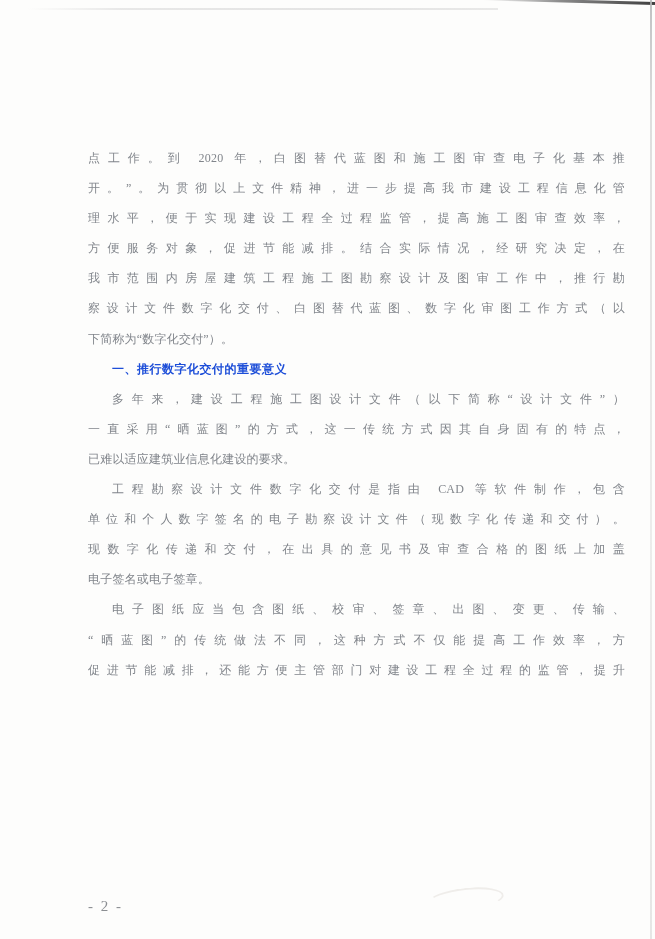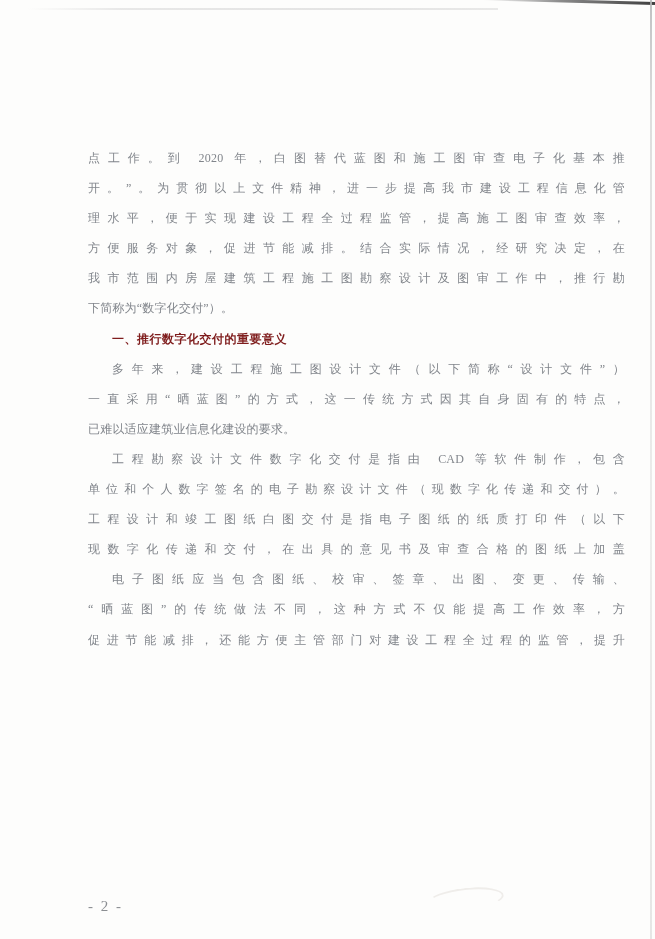--- a/index.html
+++ b/index.html
@@ -54,21 +54,21 @@
   .line { height: 30.1px; white-space: nowrap; }
   .line.fill {
     white-space: normal;
     text-align: justify;
     text-align-last: justify;
   }
   .line.indent { text-indent: 2em; }
   .line.heading {
     font-family: "Liberation Sans", "DejaVu Sans", sans-serif;
     font-weight: bold;
-    color: #7f1d1d;
+    color: #1d4ed8;
     text-indent: 2em;
     letter-spacing: 0.5px;
   }
 
   .page-number {
     position: absolute;
     left: 88px; top: 898px;
     font-size: 15px;
     color: #8b8e92;
     letter-spacing: 2px;
@@ -82,27 +82,28 @@
 <div class="scan-top-faint"></div>
 <div class="scan-right-edge"></div>
 <div class="scan-smudge"></div>
 
 <div class="text-block">
   <div class="line fill">点工作。到 2020 年，白图替代蓝图和施工图审查电子化基本推</div>
   <div class="line fill">开。”。为贯彻以上文件精神，进一步提高我市建设工程信息化管</div>
   <div class="line fill">理水平，便于实现建设工程全过程监管，提高施工图审查效率，</div>
   <div class="line fill">方便服务对象，促进节能减排。结合实际情况，经研究决定，在</div>
   <div class="line fill">我市范围内房屋建筑工程施工图勘察设计及图审工作中，推行勘</div>
+  <div class="line fill">察设计文件数字化交付、白图替代蓝图、数字化审图工作方式（以</div>
   <div class="line">下简称为“数字化交付”）。</div>
   <div class="line heading">一、推行数字化交付的重要意义</div>
   <div class="line fill indent">多年来，建设工程施工图设计文件（以下简称“设计文件”）</div>
   <div class="line fill">一直采用“晒蓝图”的方式，这一传统方式因其自身固有的特点，</div>
   <div class="line">已难以适应建筑业信息化建设的要求。</div>
   <div class="line fill indent">工程勘察设计文件数字化交付是指由 CAD 等软件制作，包含</div>
   <div class="line fill">单位和个人数字签名的电子勘察设计文件（现数字化传递和交付）。</div>
-  <div class="line fill">工程设计和竣工图纸白图交付是指电子图纸的纸质打印件（以下</div>
   <div class="line fill">现数字化传递和交付，在出具的意见书及审查合格的图纸上加盖</div>
+  <div class="line">电子签名或电子签章。</div>
   <div class="line fill indent">电子图纸应当包含图纸、校审、签章、出图、变更、传输、</div>
   <div class="line fill">“晒蓝图”的传统做法不同，这种方式不仅能提高工作效率，方</div>
   <div class="line fill">促进节能减排，还能方便主管部门对建设工程全过程的监管，提升</div>
 </div>
 
 <div class="page-number">- 2 -</div>
 
 </body></html>

